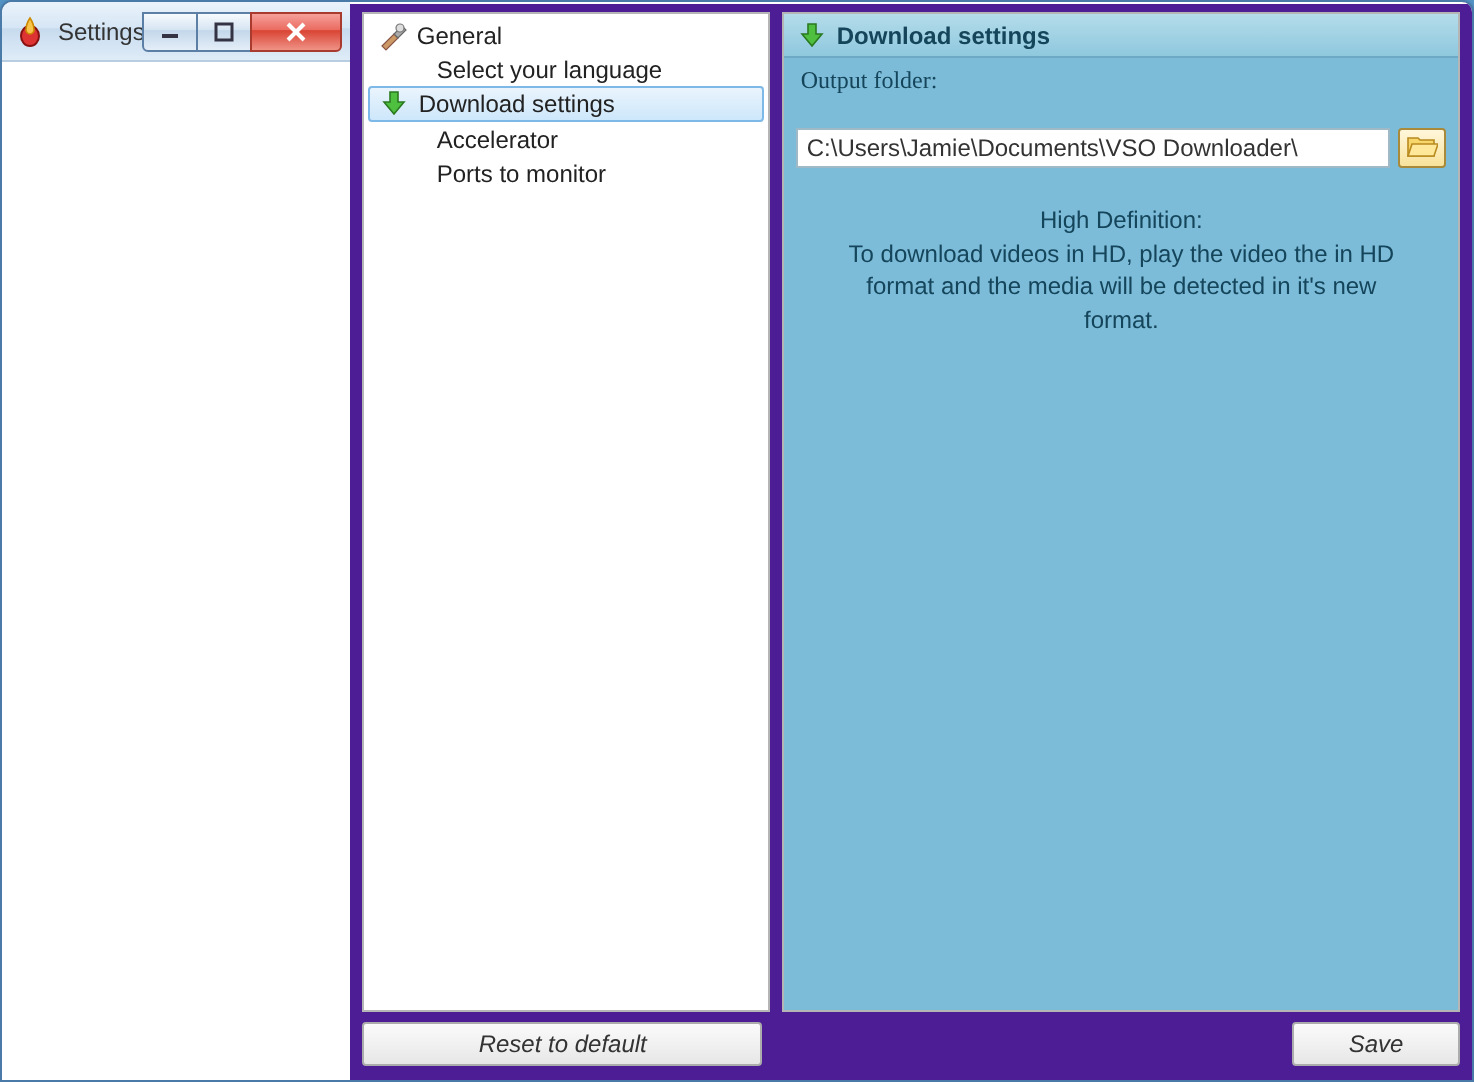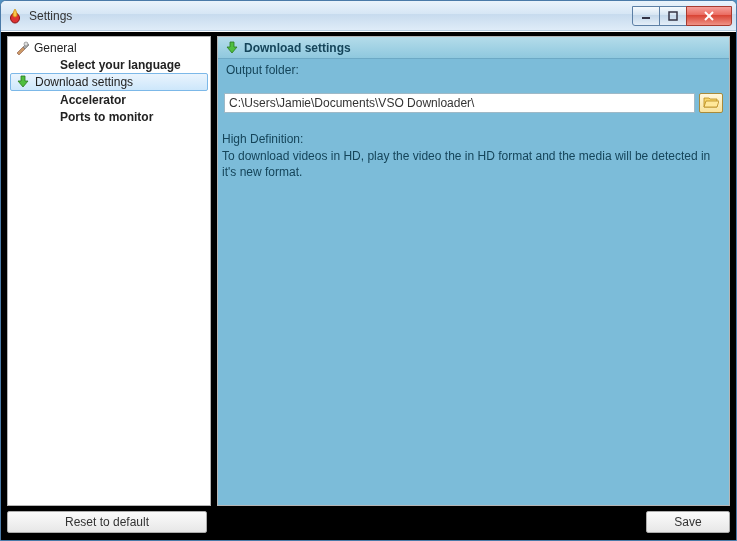--- a/index.html
+++ b/index.html
@@ -13,21 +13,21 @@
     overflow: hidden;
   }
   .window {
     width: 737px;
     height: 541px;
     background: #fff;
     border: 1px solid #4a7aa8;
     border-radius: 6px 6px 0 0;
     box-shadow: 0 0 8px rgba(0,0,0,0.3);
     display: flex;
-    flex-direction: column;
+    flex-direction: row;
     overflow: hidden;
   }
   
   .titlebar {
     height: 30px;
     background: linear-gradient(#eaf3fb, #d6e6f5 45%, #c7dbee 46%, #dfecf8);
     border-bottom: 1px solid #b8cde0;
     display: flex;
     align-items: center;
     padding: 0 0 0 6px;
@@ -61,21 +61,21 @@
     background: linear-gradient(#f5a09a,#ea6a5f 45%,#d94434 46%,#ef9286);
     border-color:#a83a2e;
     border-radius: 0 0 3px 0;
   }
   .win-btn svg { display:block; }
   
   .client {
     flex:1;
     display:flex;
     flex-direction:column;
-    background:#000000;
+    background:#4c1d95;
     border-top:1px solid #fff;
   }
   .main-row {
     flex:1;
     display:flex;
     padding:4px 6px 2px 6px;
     gap:6px;
     min-height:0;
   }
   
@@ -94,21 +94,21 @@
     white-space:nowrap;
     cursor:default;
     color:#222;
   }
   .tree-item .icon {
     width:16px; height:16px;
     display:flex; align-items:center; justify-content:center;
     margin-right:4px;
     flex-shrink:0;
   }
-  .tree-item.child { padding-left: 52px; font-weight: bold; }
+  .tree-item.child { padding-left: 36px; }
   .tree-item.selected {
     background: linear-gradient(#eaf4fd, #cde7fb);
     border:1px solid #7cb8e8;
     border-radius:2px;
     margin: 0 2px;
     padding-left:4px;
     height:18px;
   }
   
   .detail-pane {
@@ -125,21 +125,21 @@
     display:flex;
     align-items:center;
     padding:0 6px;
     background: linear-gradient(#b4dcea, #8fc8de);
     border-bottom:1px solid #6da9c5;
     font-weight:bold;
     color:#15455a;
   }
   .detail-header .icon { width:16px; height:16px; margin-right:4px; }
   .field-row { padding: 2px 6px; }
-  .field-label { color:#15455a; margin: 2px 0 2px 2px; }
+  .field-label { color:#15455a; margin: 2px 0 2px 2px; font-family: Liberation Serif, serif; }
   .path-row {
     display:flex;
     align-items:center;
     gap:4px;
     padding: 12px 6px 4px 6px;
   }
   .path-input {
     flex:1;
     height:20px;
     border:1px solid #9fb9c7;
@@ -149,32 +149,34 @@
     color:#333;
   }
   .browse-btn {
     width:24px; height:20px;
     border:1px solid #a88a3a;
     background: linear-gradient(#fff7db,#f8e29b);
     display:flex; align-items:center; justify-content:center;
     border-radius:2px;
   }
   .info-block {
-    padding: 14px 4px;
+    padding: 14px 24px;
     color:#15455a;
     line-height:1.35;
+    text-align:center;
   }
   .info-title { margin-bottom:1px; }
   
   .bottom-bar {
     height:32px;
     display:flex;
     align-items:center;
     padding: 0 6px 4px 6px;
     gap:6px;
+    font-style:italic;
   }
   .btn {
     height:22px;
     border:1px solid #acacac;
     background: linear-gradient(#fbfbfb,#e7e7e7);
     border-radius:2px;
     display:flex;
     align-items:center;
     justify-content:center;
     font:inherit;

